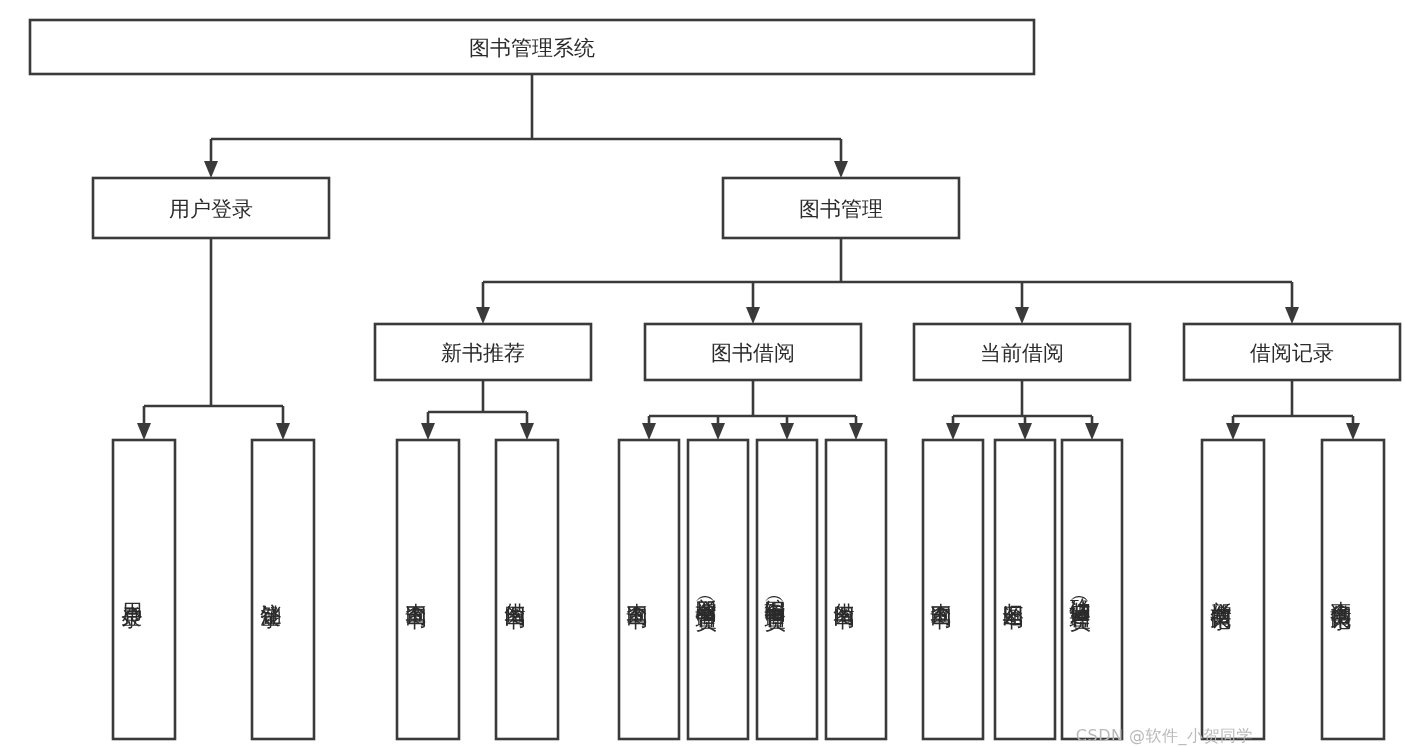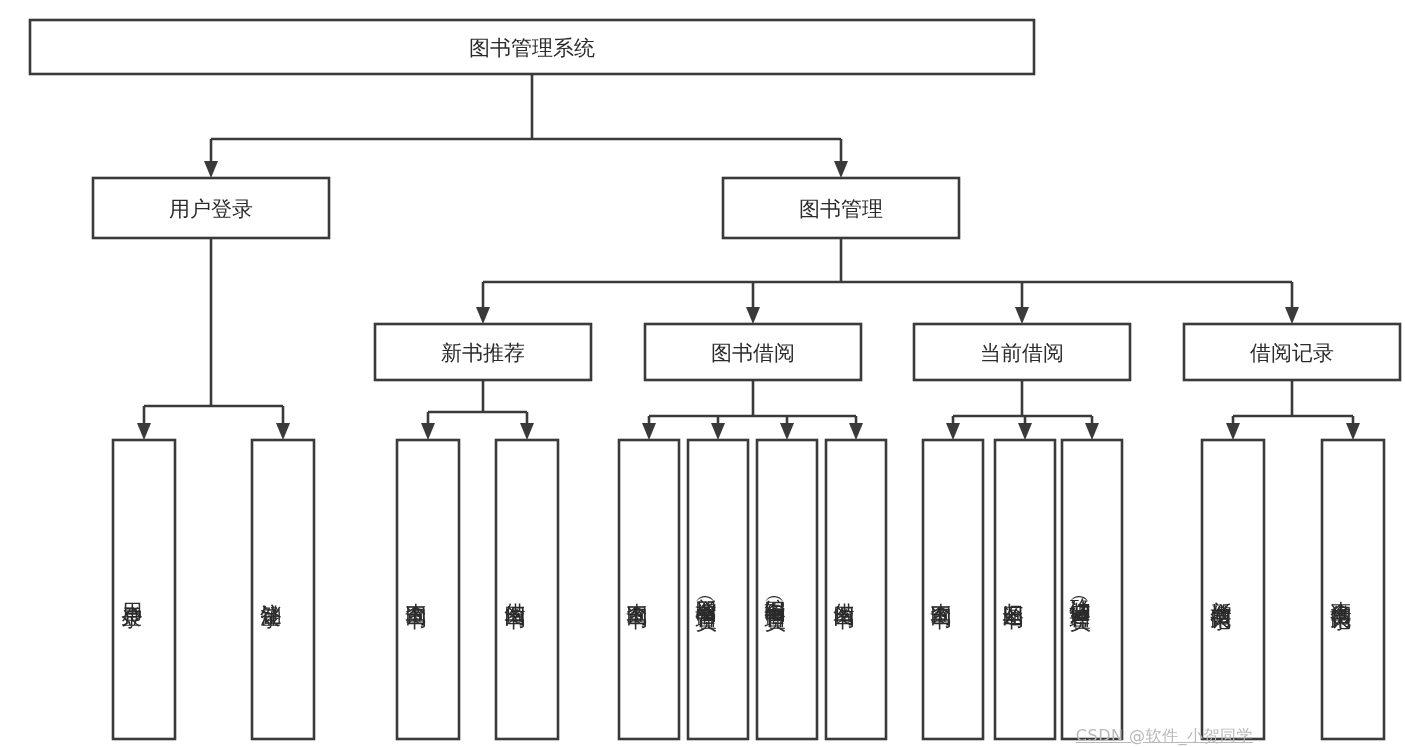--- a/index.html
+++ b/index.html
@@ -68,21 +68,20 @@
   }
   #watermark {
     position: absolute;
     right: 12px;
     bottom: 6px;
     font-family: "DejaVu Sans", "Liberation Sans", sans-serif;
     font-size: 16px;
     color: #b9b9b9;
     letter-spacing: 0.5px;
     white-space: nowrap;
-    text-decoration: underline;
   }
 </style>
 </head>
 <body>
 
 <div id="diagram-root">
   <svg class="tree" viewBox="0 0 1405 747" xmlns="http://www.w3.org/2000/svg">
 
     <g id="connectors">
         <line x1="520" y1="68" x2="520" y2="133" class="connector"></line>

